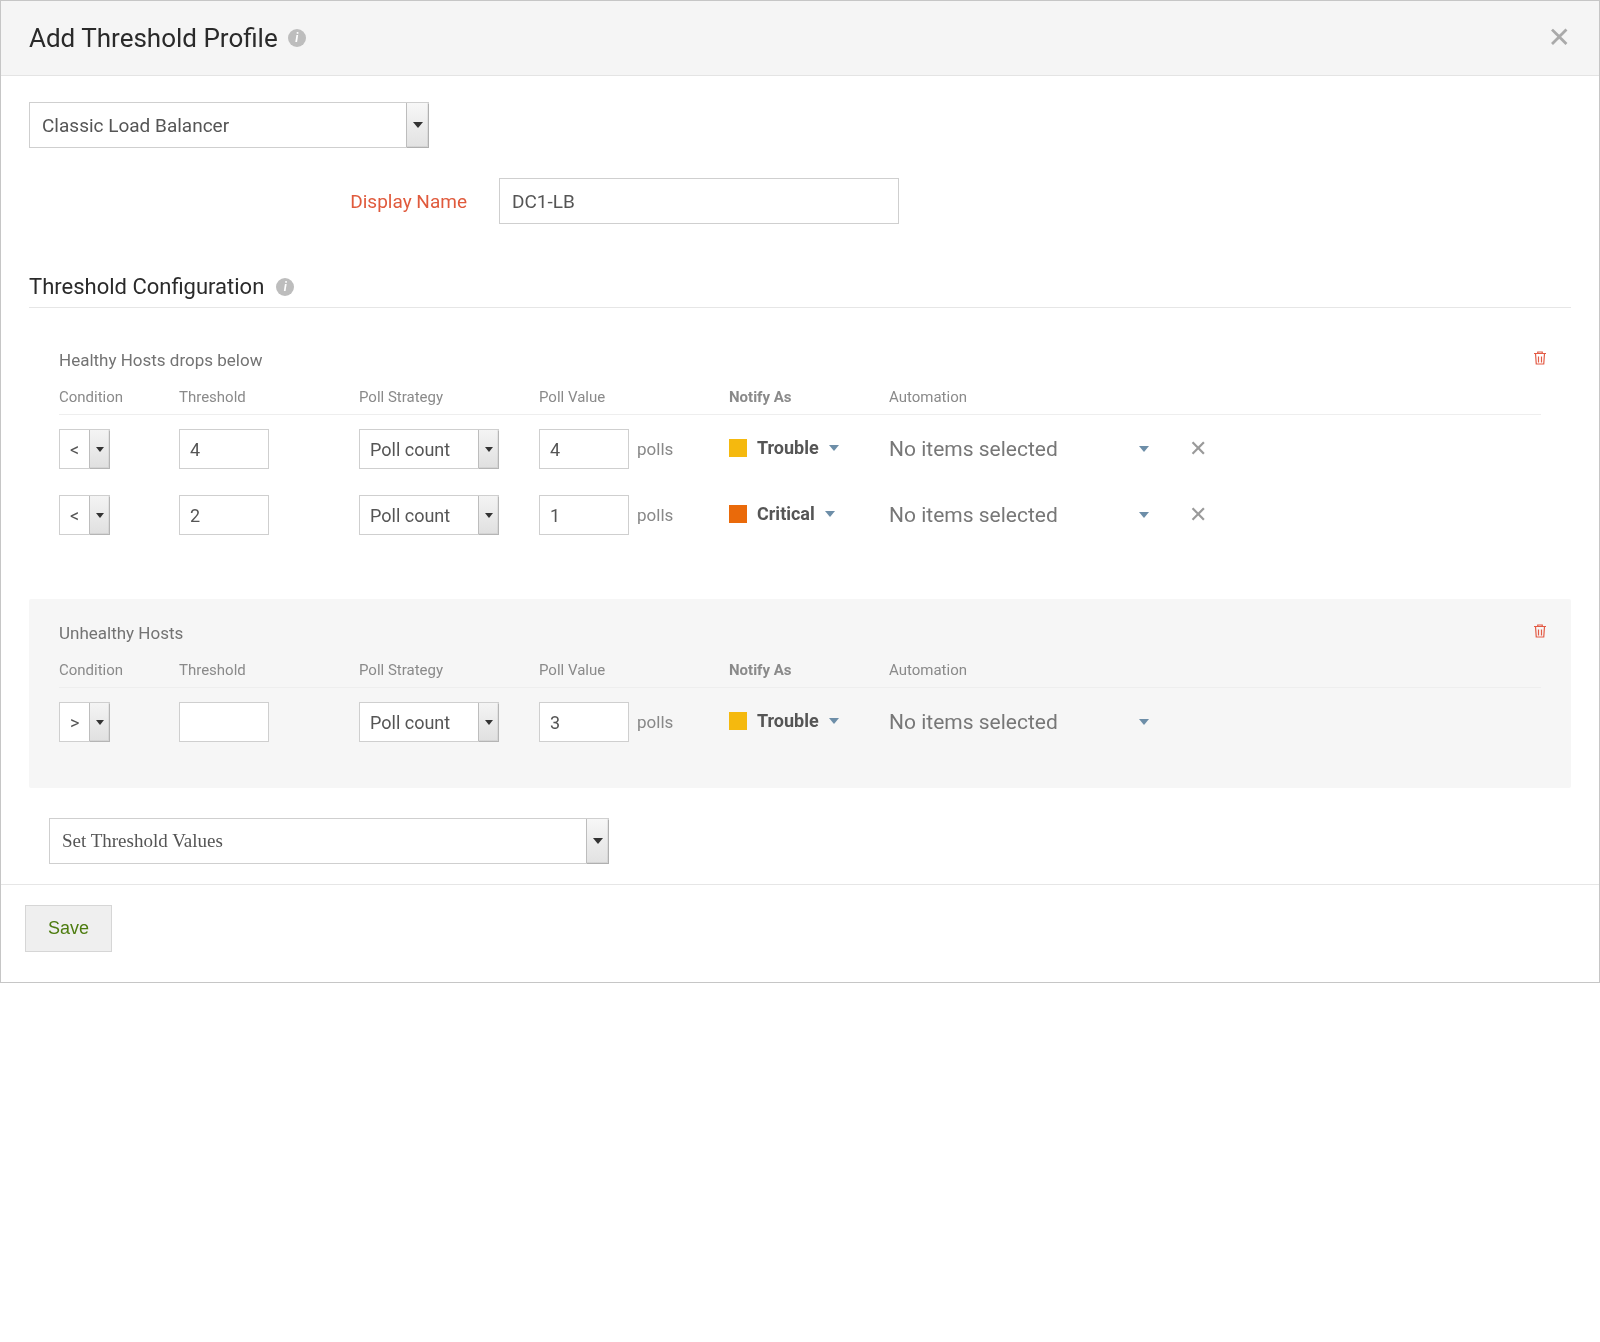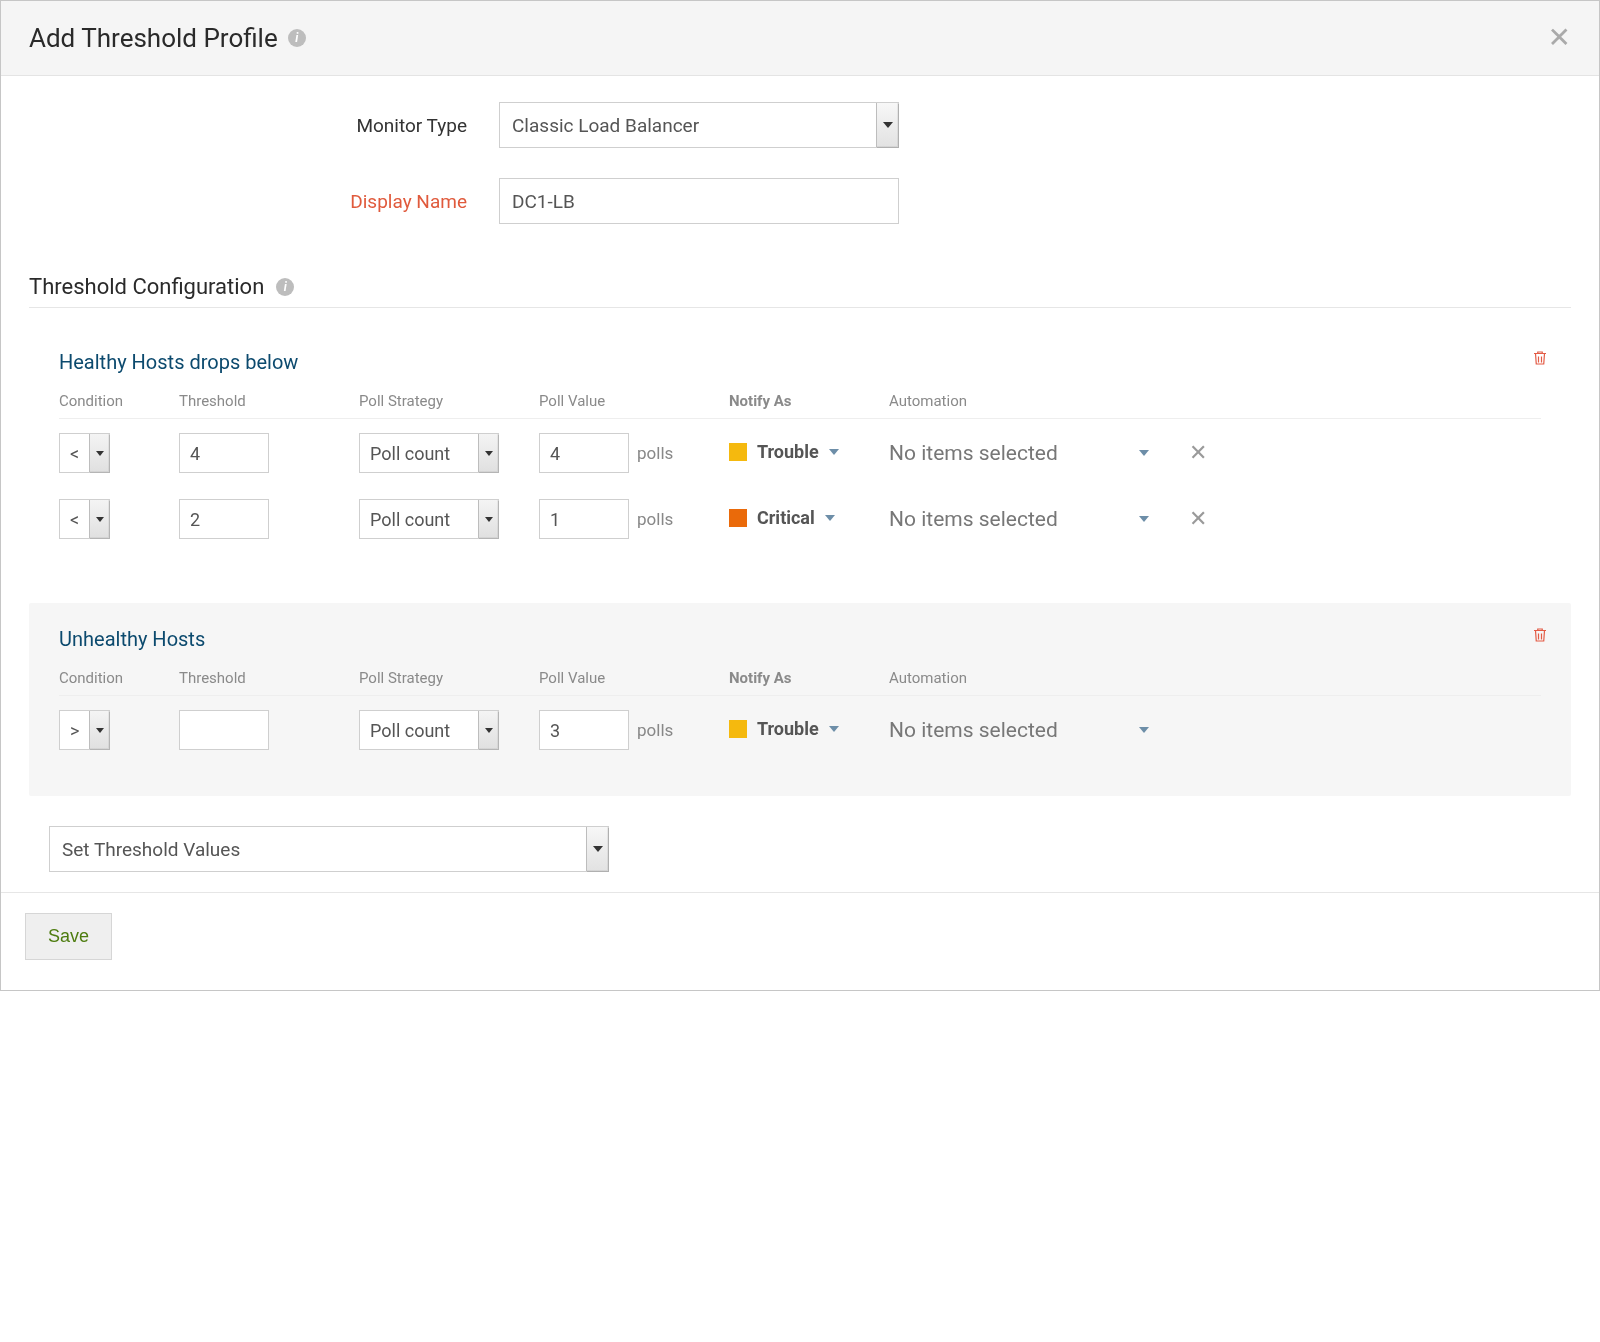--- a/index.html
+++ b/index.html
@@ -114,22 +114,22 @@
   .trash-icon {
     position: absolute;
     top: 22px;
     right: 22px;
     width: 18px;
     height: 20px;
     cursor: pointer;
     color: #e35b45;
   }
   .block-title {
-    font-size: 20px;
-    color: #0c4a6e;
+    font-size: 17px;
+    color: #737373;
     margin-bottom: 18px;
   }
   .cols {
     display: flex;
     align-items: center;
     font-size: 15px;
     color: #8a8a8a;
     border-bottom: 1px solid #eee;
     padding-bottom: 8px;
     margin-bottom: 14px;
@@ -182,20 +182,21 @@
   .auto-drop{
     display:flex;align-items:center;justify-content:space-between;color:#777;font-size:21px;cursor:pointer;width:260px;
   }
   .row-x{
     color:#9a9a9a;font-size:22px;background:none;border:none;cursor:pointer;margin-left:20px;
   }
   .link { color:#1b7dc7; font-size:18px; cursor:pointer; }
   .threshold-values-select{
     margin: 30px 0 10px 20px;
     width: 560px;
+    font-family: Liberation Serif, serif;
   }
   .threshold-values-select .select-wrap{ width:100%; }
   .modal-footer{
     border-top:1px solid #e6e6e6;
     padding:20px 24px 30px 24px;
   }
   .save-btn{
     background:#efefef;border:1px solid #d6d6d6;padding:12px 22px;font-size:18px;color:#4d7c0f;cursor:pointer;
   }
   svg{display:block}
@@ -209,21 +210,20 @@
     <div class="modal-title">
       <span>Add Threshold Profile</span>
       <span class="info-icon">i</span>
     </div>
     <button class="close-btn">✕</button>
   </div>
 
   <div class="modal-body">
 
     <div class="form-row">
-      <div class="form-label">Monitor Type</div>
       <div class="select-wrap">
         <span>Classic Load Balancer</span>
         <span class="select-arrow"></span>
       </div>
     </div>
 
     <div class="form-row">
       <div class="form-label required">Display Name</div>
       <div class="text-input">
         <span>DC1-LB</span>

